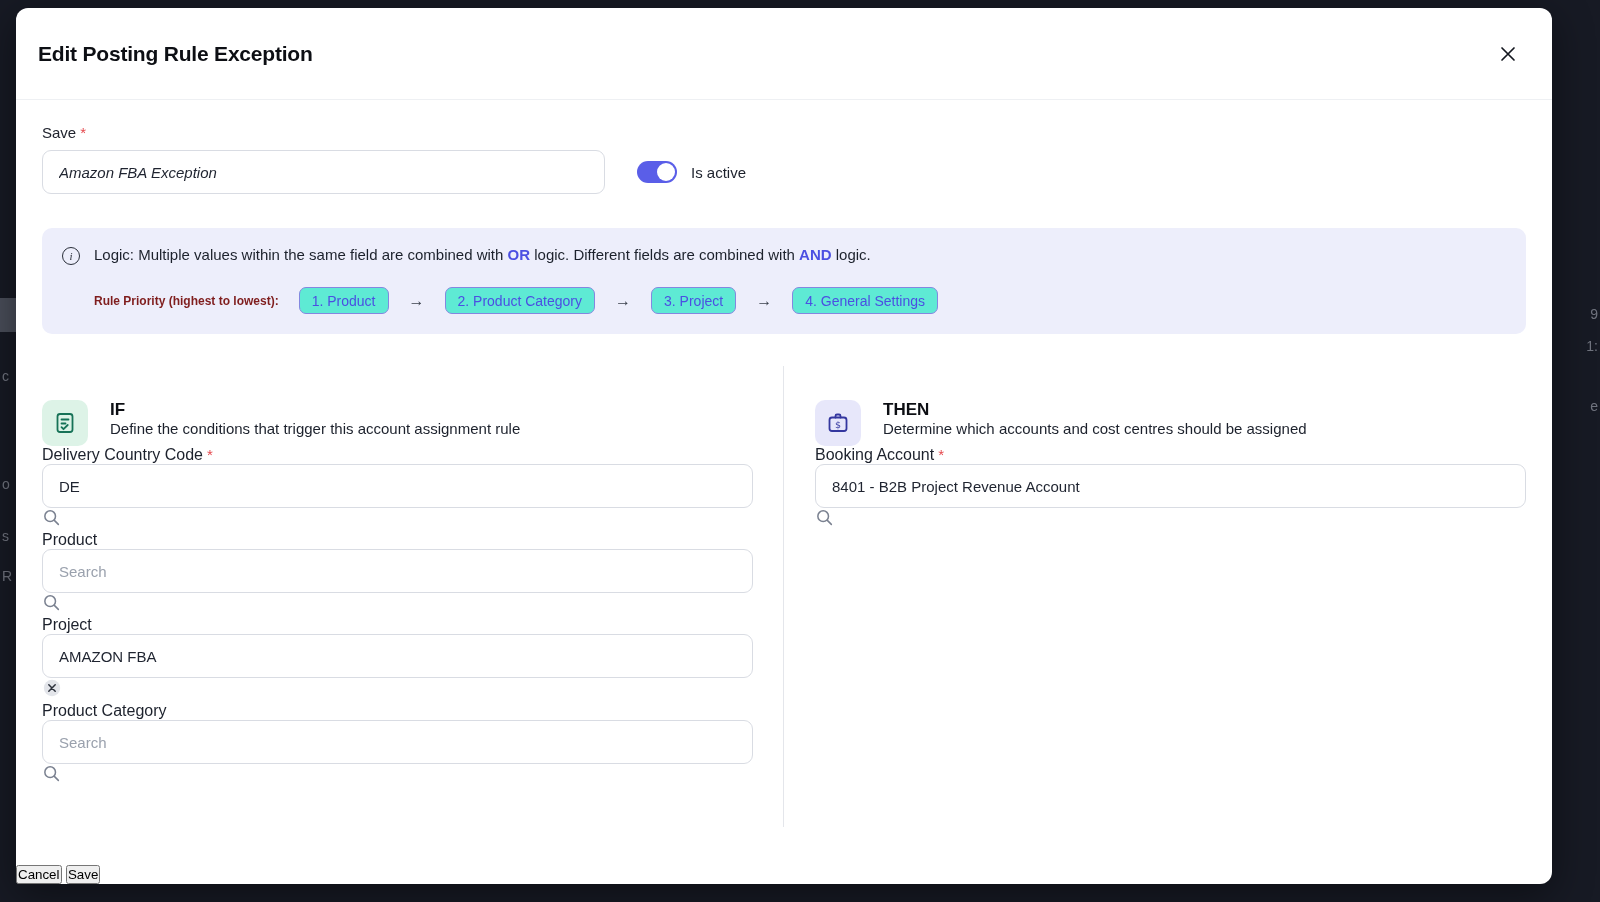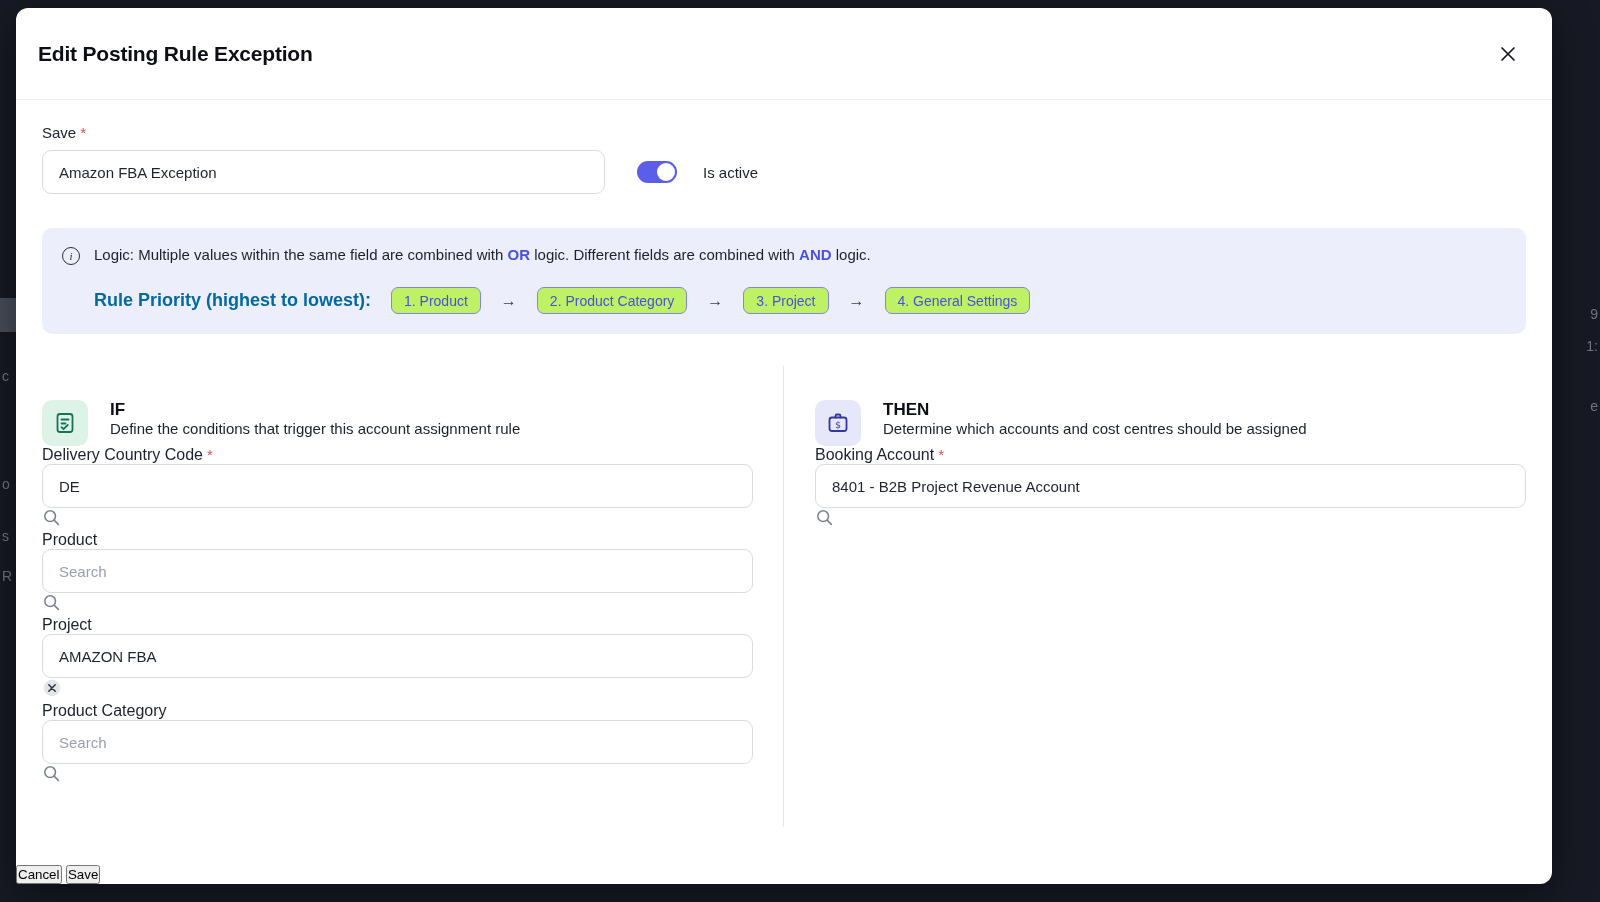--- a/index.html
+++ b/index.html
@@ -42,46 +42,46 @@
   .name-row { margin-top:24px; display:flex; align-items:flex-end; }
   .field-label { font-size:15px; color:#20242e; }
   .req { color:#e5484d; margin-left:4px; font-size:15px; }
   .name-col { width:563px; }
   .name-col .field-label { display:inline-block; margin-bottom:9px; }
   .text-input {
     width:100%; height:44px; border:1px solid #d9dce3; border-radius:9px;
     padding:0 44px 0 16px; font-size:15px; color:#1f2430; outline:none;
     font-family:"Liberation Sans","DejaVu Sans",sans-serif; background:#fff;
   }
-  .name-col .text-input { padding-right:30px; }
+  .name-col .text-input { padding-right:30px;font-style:italic; }
   .text-input::placeholder { color:#9aa1ad; }
-  .toggle-wrap { display:flex; align-items:center; gap:26px; margin-left:32px; margin-bottom:11px; }
+  .toggle-wrap { display:flex; align-items:center; gap:14px; margin-left:32px; margin-bottom:11px; }
   .toggle {
     width:40px; height:22px; border-radius:11px; background:#5a5ee8; position:relative; cursor:pointer; border:none;
   }
   .toggle .knob {
     position:absolute; top:2px; right:2px; width:18px; height:18px; border-radius:50%; background:#fff;
   }
   .toggle-label { font-size:15px; color:#1c212c; }
 
   
   .info-banner { margin-top:34px; background:#edeefb; border-radius:10px; padding:18px 20px 20px; }
   .banner-line1 { display:flex; align-items:flex-start; gap:14px; font-size:15px; color:#1c212c; }
   .info-icon {
     width:18px; height:18px; border:1.5px solid #2a2f3a; border-radius:50%;
     display:flex; align-items:center; justify-content:center;
     font-size:11px; font-family:"Liberation Serif","DejaVu Serif",serif; font-style:italic;
     color:#2a2f3a; flex-shrink:0; margin-top:1px;
   }
   .accent-word { color:#4b4fe2; font-weight:700;text-align:center; }
   .banner-line2 { margin:22px 0 0 32px; display:flex; align-items:center; gap:20px; flex-wrap:wrap; }
-  .priority-label { font-size:18px; font-weight:600; color:#0369a1; }
+  .priority-label { font-size:12px; font-weight:600; color:#7f1d1d; }
   .pill {
     display:inline-flex; align-items:center; height:27px; padding:0 12px;
-    border:1px solid #8487e0; border-radius:7px; background:#bef264;
+    border:1px solid #8487e0; border-radius:7px; background:#5eead4;
     color:#4b4fe2; font-size:14px;
   }
   .pill-arrow { font-size:16px; color:#3a404c; }
 
   
   .columns { display:flex; margin-top:32px; }
   .col { padding-top:34px; padding-bottom:40px; }
   .col-if { width:742px; padding-right:30px; border-right:1px solid #e4e6eb; }
   .col-then { flex:1; padding-left:31px; }
   .section-head { display:flex; gap:22px; align-items:flex-start; }

